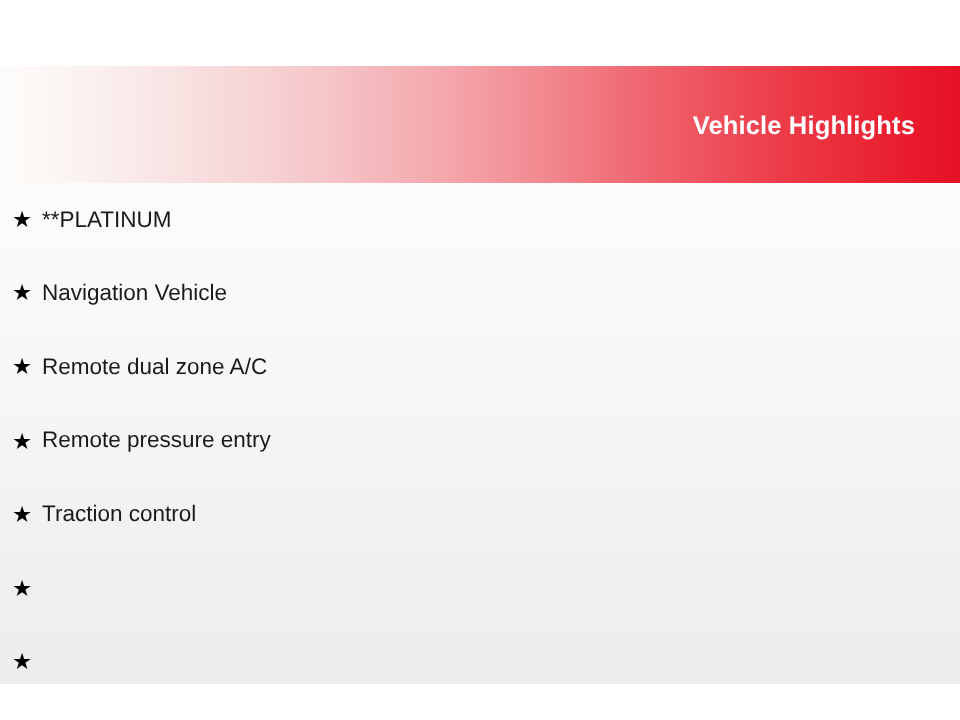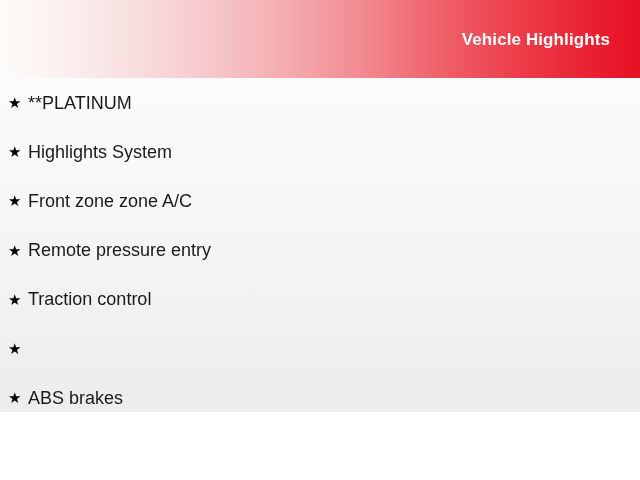--- a/index.html
+++ b/index.html
@@ -22,20 +22,21 @@
     box-sizing: border-box;
     background: linear-gradient(to bottom,
                 #ffffff 0%,
                 #fdfdfd 10%,
                 #fafafa 30%,
                 #f7f7f7 48%,
                 #f3f3f3 68%,
                 #efefef 86%,
                 #ededed 100%);
     overflow: hidden;
+    margin-top: 44px;
   }
 
   
   #header {
     position: absolute;
     left: 0;
     top: 0;
     width: 640px;
     height: 78px;
     background: linear-gradient(to right,
@@ -90,21 +91,21 @@
     display: inline-block;
     width: 20px;
     flex: 0 0 20px;
     font-size: 15px;
     line-height: 15px;
     color: #000000;
     text-align: left;
   }
 
   .highlight-label {
-    font-size: 18px;
+    font-size: 15px;
     line-height: 20px;
     color: #1a1a1a;
     white-space: nowrap;
   }
 </style>
 </head>
 <body>
 
 <div id="page">
 
@@ -114,45 +115,44 @@
 
   <ul id="highlights-list">
 
     <li class="highlight-item">
       <span class="star-icon">★</span>
       <span class="highlight-label">**PLATINUM</span>
     </li>
 
     <li class="highlight-item">
       <span class="star-icon">★</span>
-      <span class="highlight-label">Highlights System</span>
+      <span class="highlight-label">Navigation Vehicle</span>
     </li>
 
     <li class="highlight-item">
       <span class="star-icon">★</span>
-      <span class="highlight-label">Front zone zone A/C</span>
+      <span class="highlight-label">Remote dual zone A/C</span>
     </li>
 
     <li class="highlight-item">
       <span class="star-icon">★</span>
       <span class="highlight-label">Remote pressure entry</span>
     </li>
 
     <li class="highlight-item">
       <span class="star-icon">★</span>
       <span class="highlight-label">Traction control</span>
     </li>
 
     <li class="highlight-item">
       <span class="star-icon">★</span>
     </li>
 
     <li class="highlight-item">
       <span class="star-icon">★</span>
-      <span class="highlight-label">ABS brakes</span>
     </li>
 
     <li class="highlight-item">
       <span class="star-icon">★</span>
     </li>
 
   </ul>
 
 </div>
 

